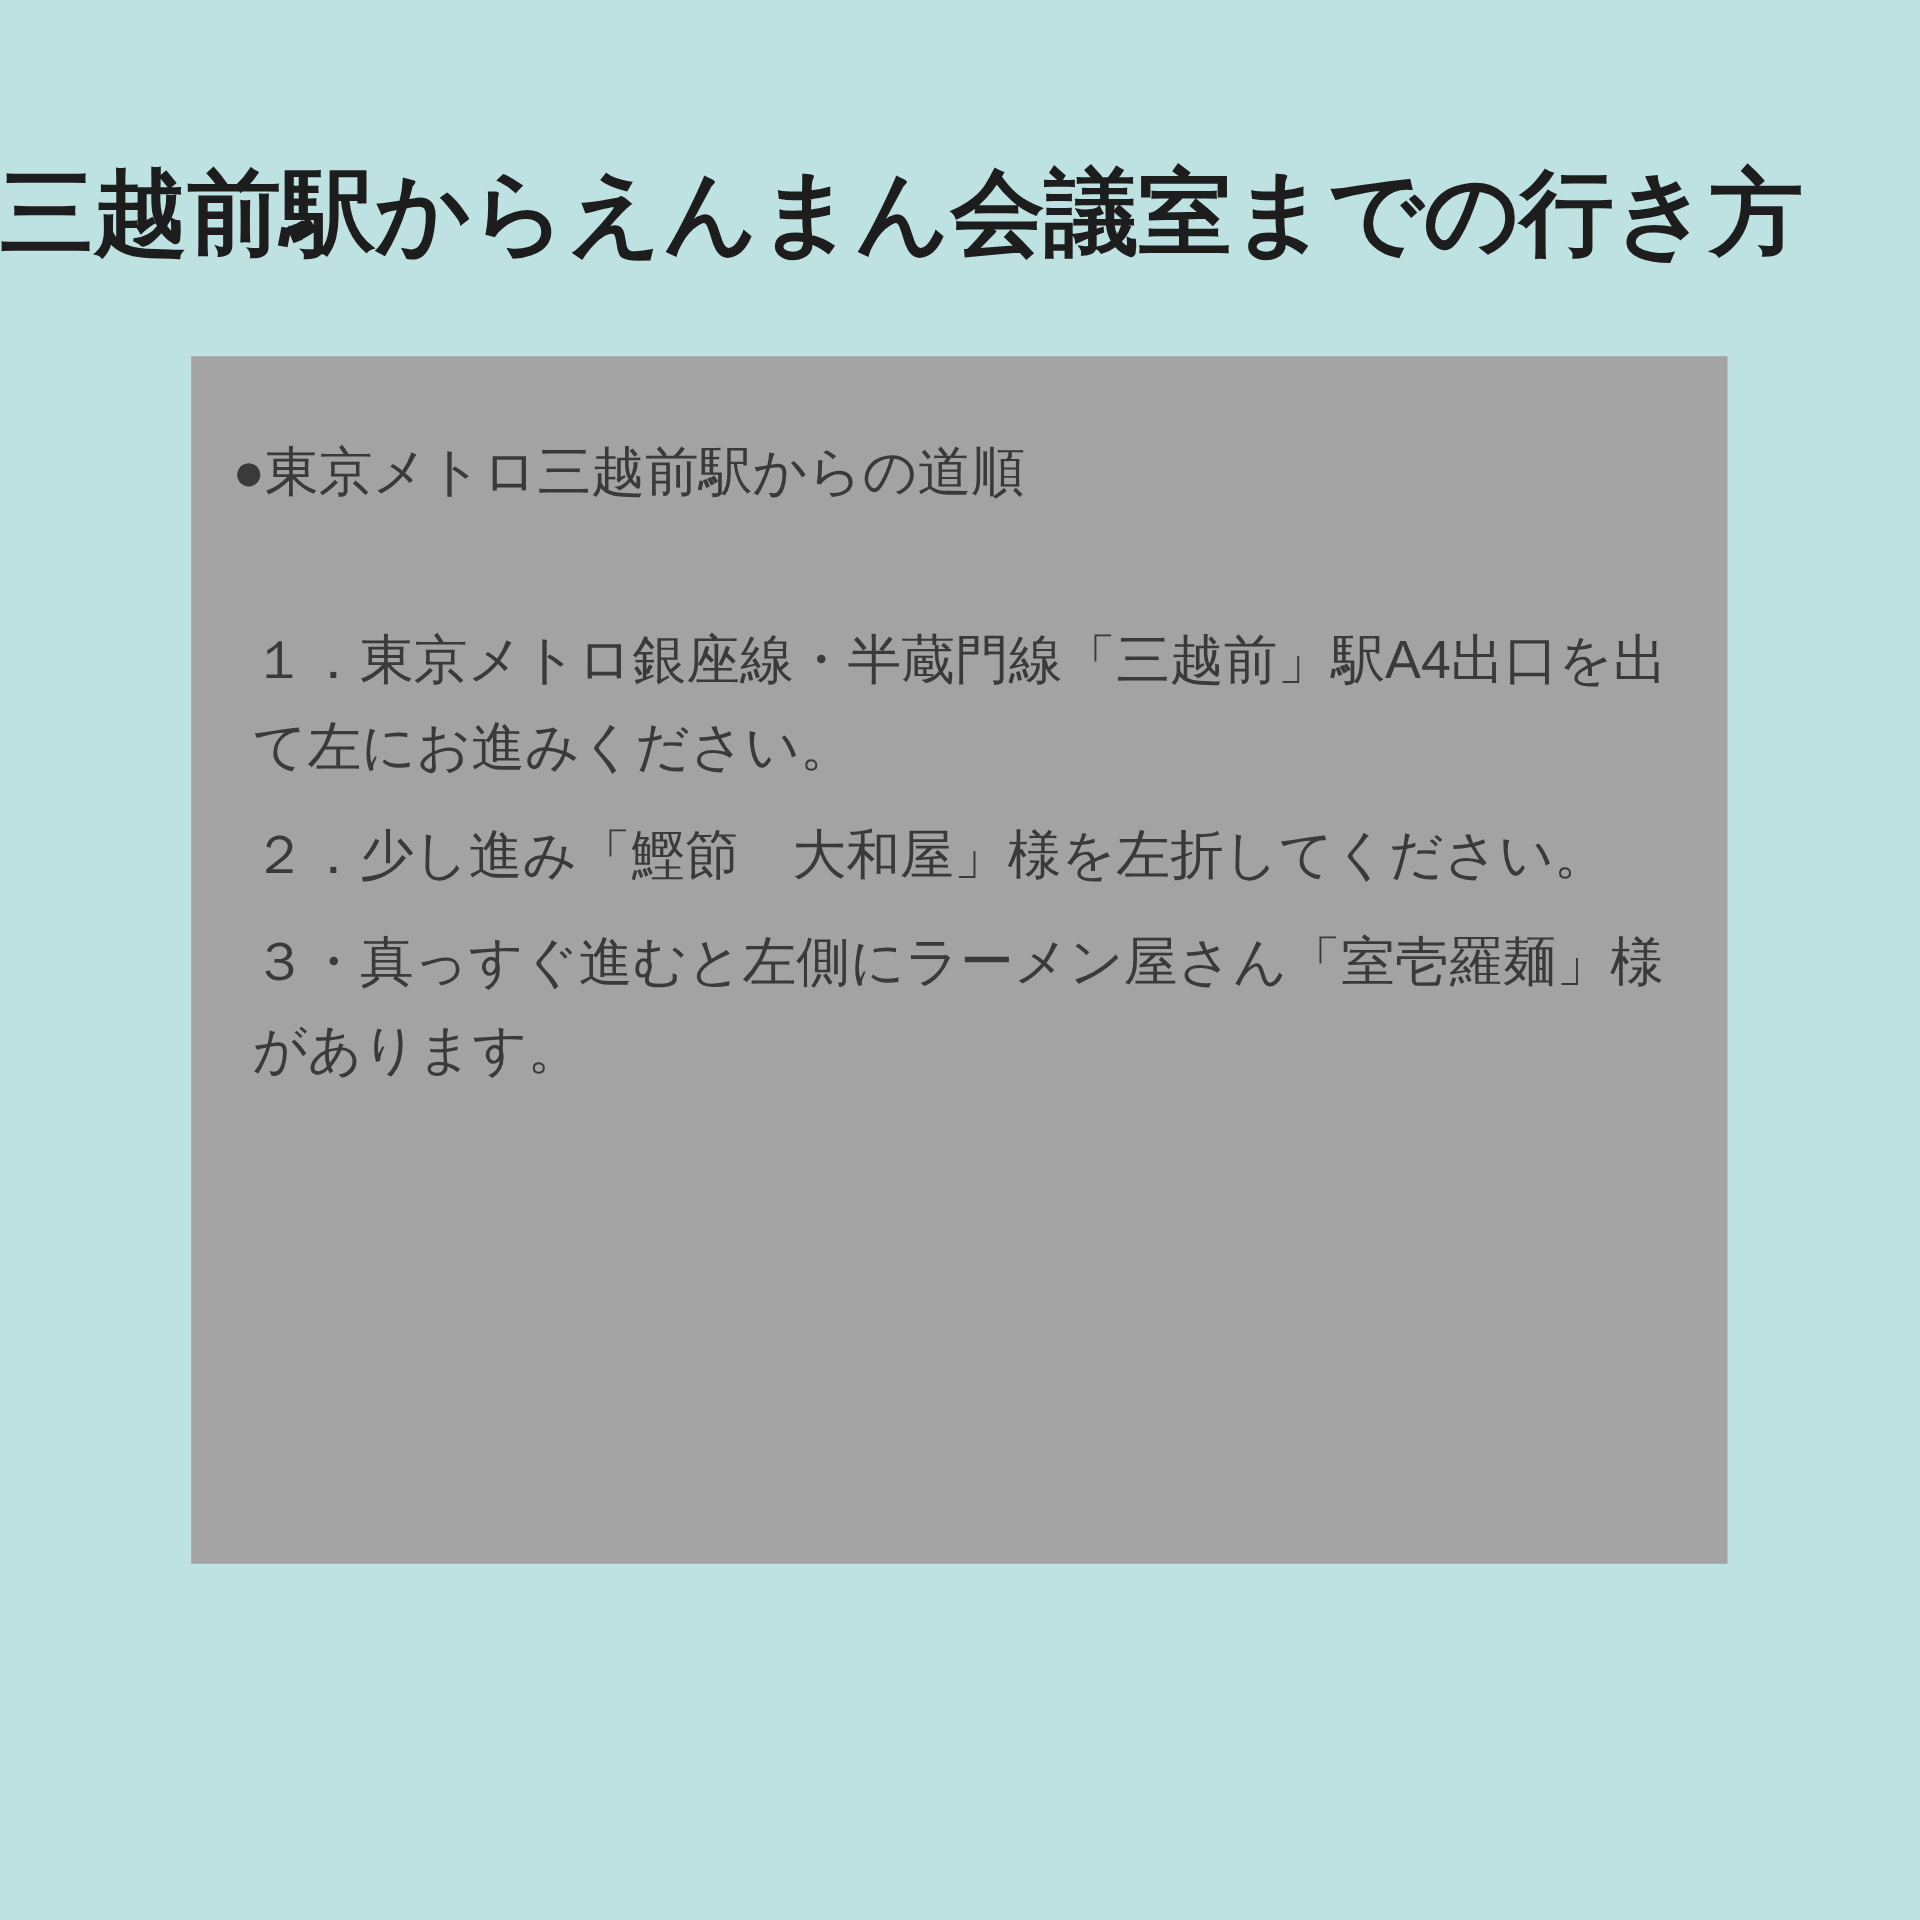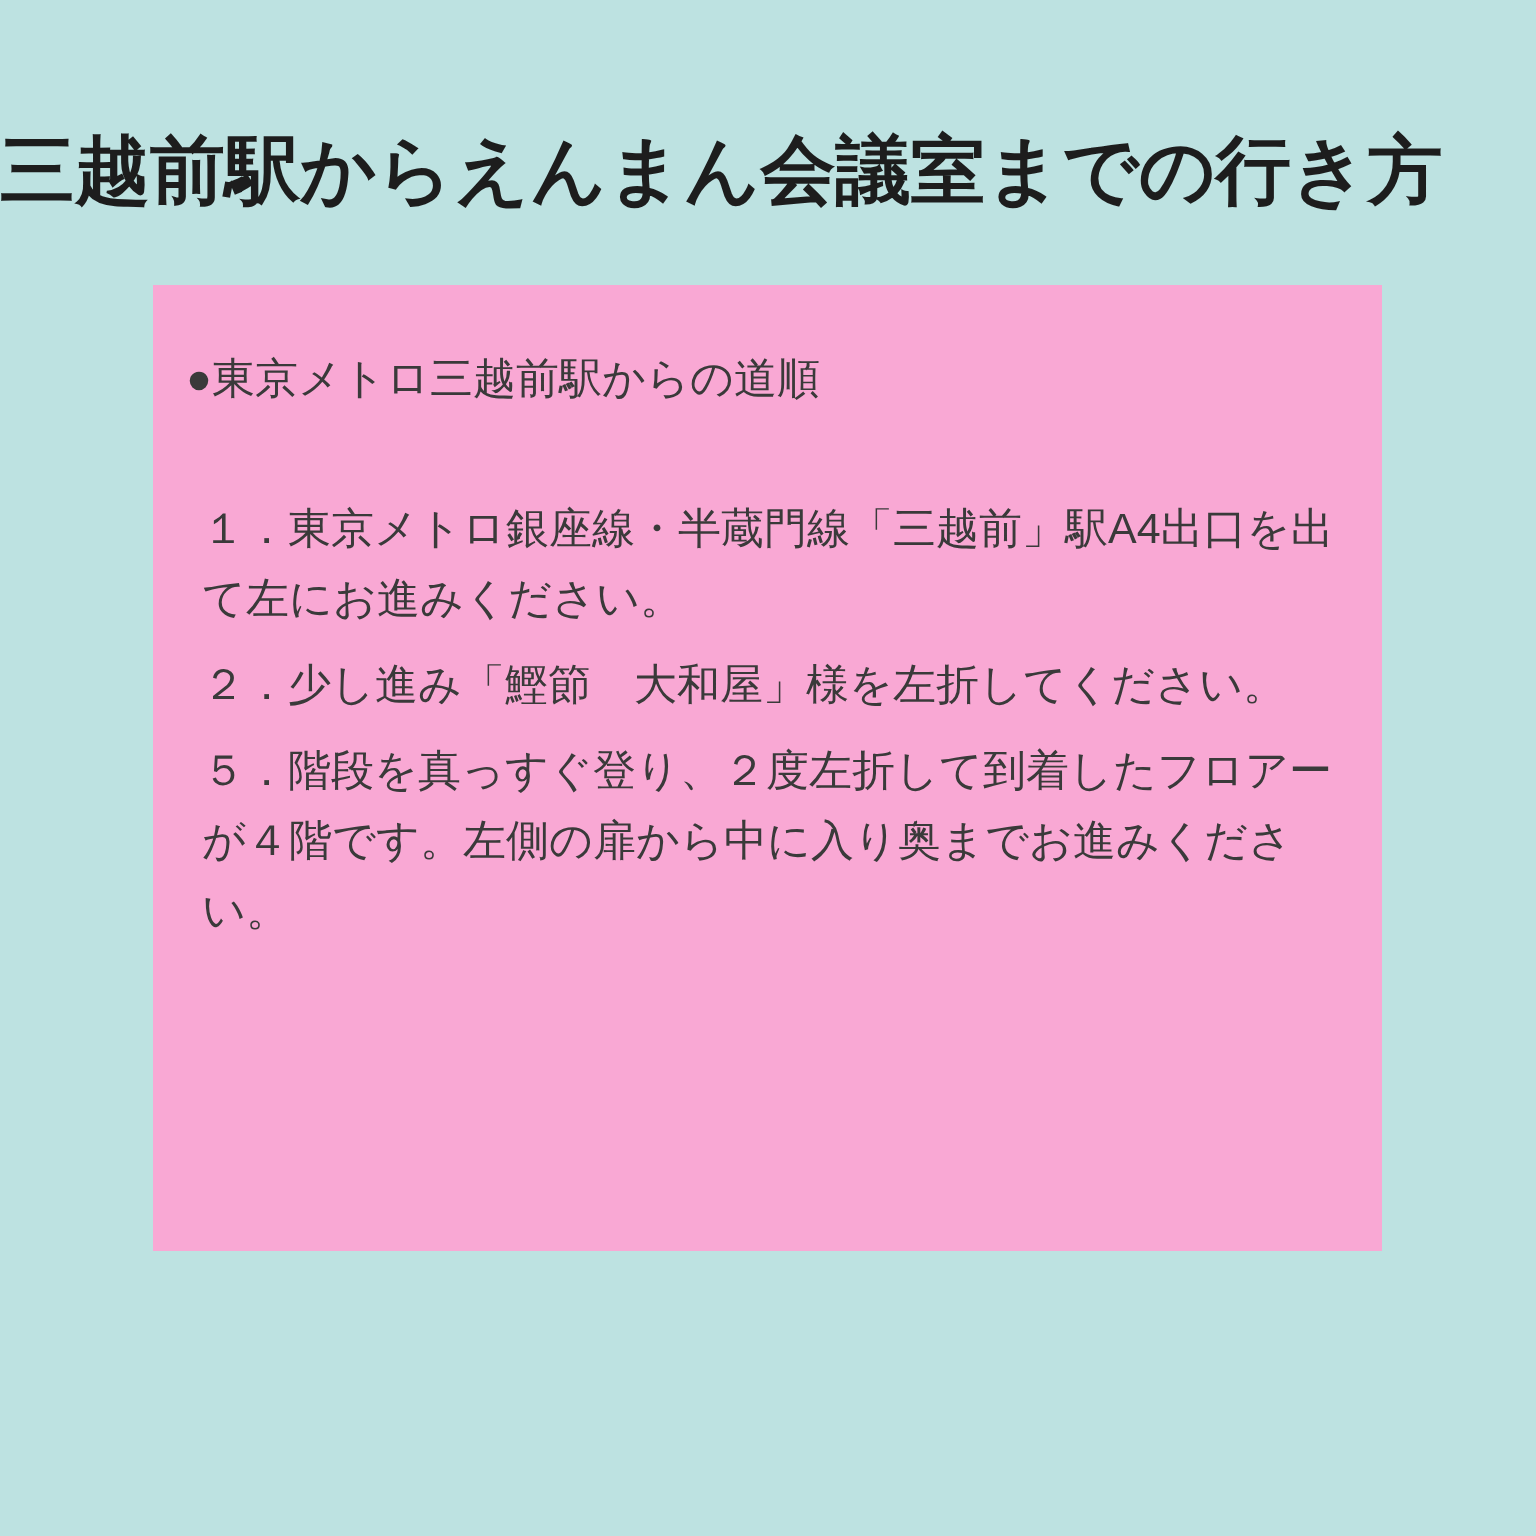--- a/index.html
+++ b/index.html
@@ -45,20 +45,20 @@
     margin: 16px;
     font-size: 43px;
     line-height: 70px;
   }
 </style>
 </head>
 <body style="background: rgb(189, 226, 225);">
 
 <h1 class="page-title" style="color: rgb(29, 29, 29);">三越前駅からえんまん会議室までの行き方</h1>
 
-<div class="card" style="background: #f9a8d4; color: rgb(58, 58, 58);">
+<div class="card" style="background: #a3a3a3; color: rgb(58, 58, 58);">
   <p class="card-heading">●東京メトロ三越前駅からの道順</p>
   <div class="steps">
       <p class="step">１．東京メトロ銀座線・半蔵門線「三越前」駅A4出口を出て左にお進みください。</p>
       <p class="step">２．少し進み「鰹節　大和屋」様を左折してください。</p>
-      <p class="step">５．階段を真っすぐ登り、２度左折して到着したフロアーが４階です。左側の扉から中に入り奥までお進みください。</p>
+      <p class="step">３・真っすぐ進むと左側にラーメン屋さん「室壱羅麺」様があります。</p>
     </div>
 </div>
 
 </body></html>

